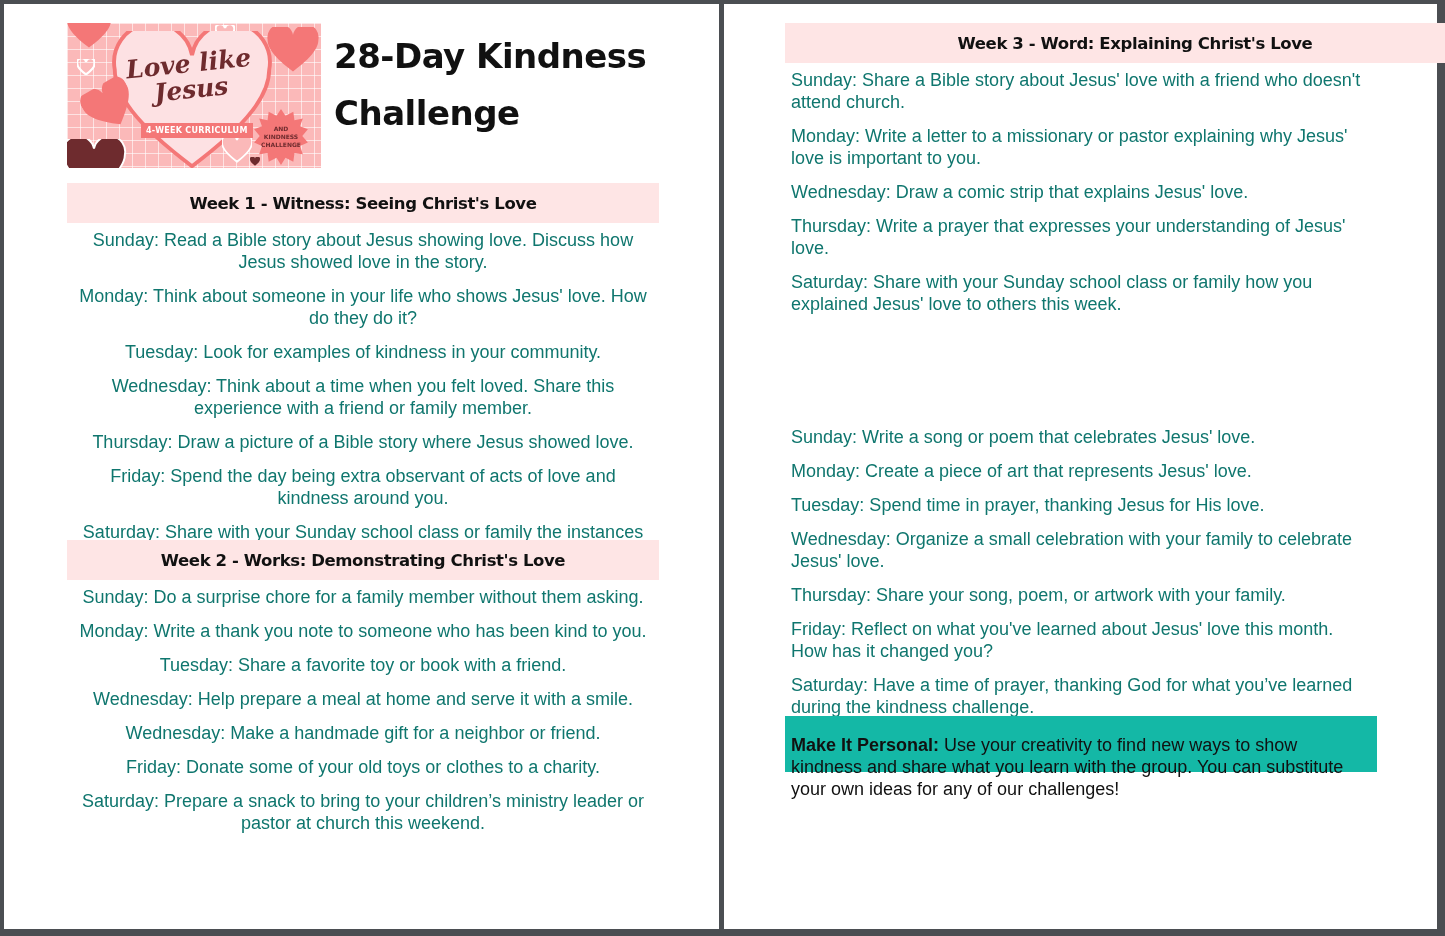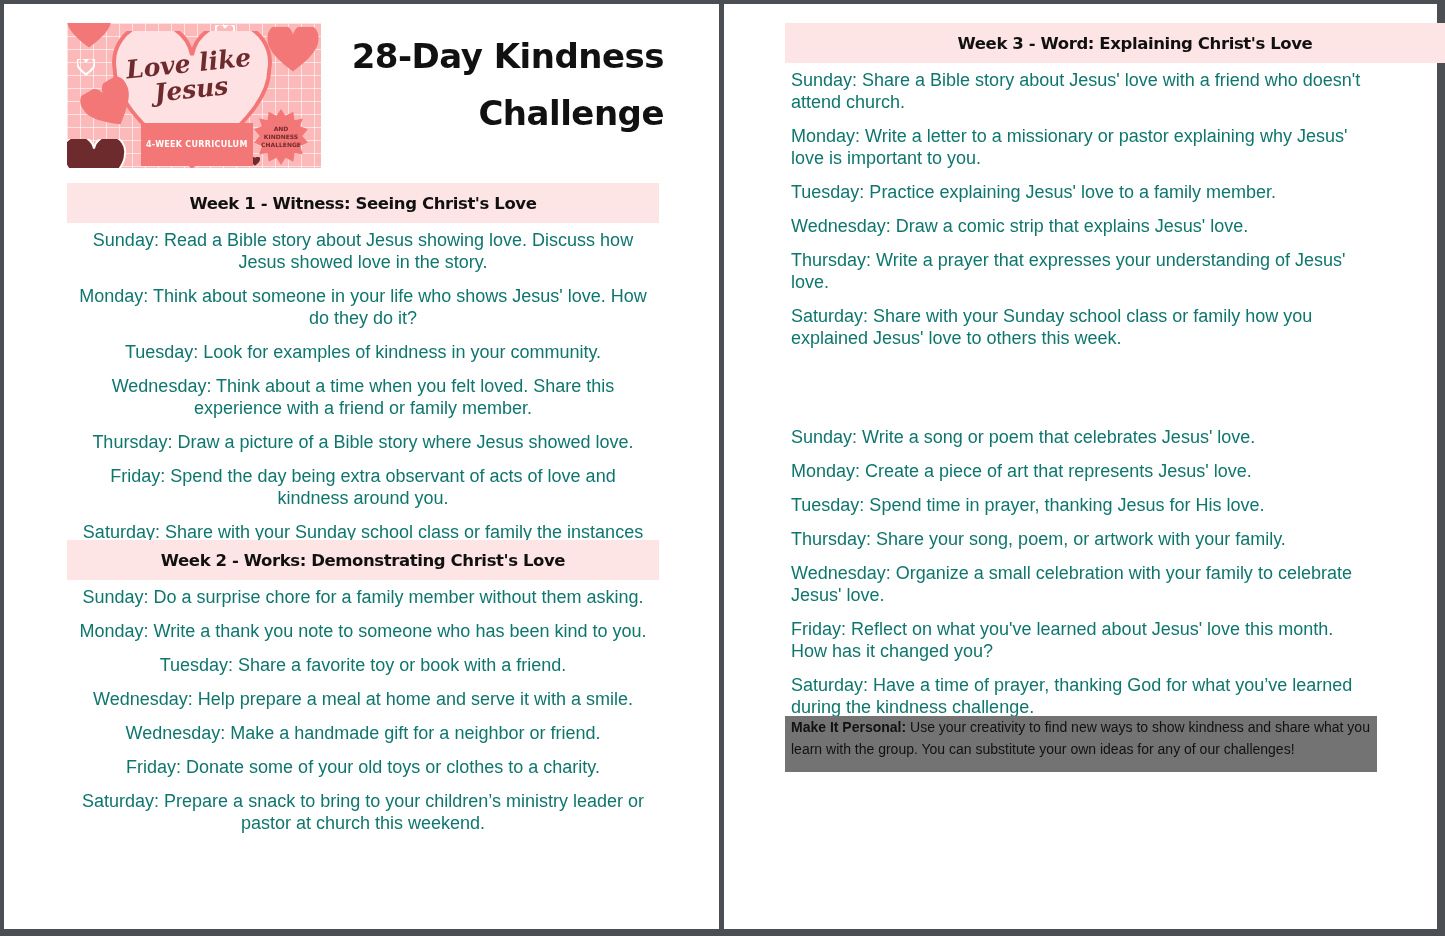--- a/index.html
+++ b/index.html
@@ -31,56 +31,56 @@
   .heart svg { display:block; }
   .banner-title {
     position:absolute; left:48px; top:28px; width:150px;
     font-family:"DejaVu Serif", serif; font-weight:bold; font-style:italic;
     color:#6e2b2e; font-size:25px; line-height:26px; text-align:center;
     transform:rotate(-6deg);
   }
   .banner-pill {
     position:absolute; left:74px; top:100px;
     background:#f47777; color:#fff; border-radius:0;
-    font-size:8px; font-weight:bold; padding:17px 5px; letter-spacing:0.3px;
+    font-size:8px; font-weight:bold; padding:3px 5px; letter-spacing:0.3px;
     font-family:"DejaVu Sans", sans-serif;
   }
   .banner-burst {
     position:absolute; left:186px; top:86px; width:56px; height:56px;
     background:#f47777;
     clip-path: polygon(50% 0%,58% 12%,72% 5%,74% 20%,89% 17%,84% 31%,98% 36%,88% 48%,98% 60%,84% 66%,89% 81%,74% 79%,72% 94%,58% 87%,50% 100%,42% 87%,28% 94%,26% 79%,11% 81%,16% 66%,2% 60%,12% 48%,2% 36%,16% 31%,11% 17%,26% 20%,28% 5%,42% 12%);
     display:flex; align-items:center; justify-content:center; text-align:center;
     color:#6e2b2e; font-size:6px; font-weight:bold; line-height:8px;
     font-family:"DejaVu Sans", sans-serif;
   }
 
   .doc-title {
     position:absolute; left:330px; top:24px; width:330px;
-    text-align:right; font-weight:bold; font-size:34px; line-height:57px;
+    text-align:left; font-weight:bold; font-size:34px; line-height:57px;
     font-family:"DejaVu Sans", sans-serif; letter-spacing:-0.5px;
   }
 
   .week-header {
     position:absolute; background:#fee5e5; height:40px;
     display:flex; align-items:center; justify-content:center;
     font-family:"DejaVu Sans", sans-serif; font-weight:bold; font-size:16.5px;
     letter-spacing:-0.4px;
   }
   .left-col { left:63px; width:592px;text-align:center; }
   .right-col { left:61px; width:700px; }
 
   .day-list { position:absolute; margin:0; padding:0; list-style:none; }
   .day-list li {
     font-size:18px; line-height:22px; padding:0 6px; margin-bottom:12px;
     font-family:"Liberation Sans", sans-serif; color:#0f766e;
   }
   .personal {
     position:absolute; left:61px; top:712px; width:592px; height:56px;
-    background:#737373; box-sizing:border-box; padding:0 6px;
-    font-size:14px; line-height:22px;
+    background:#14b8a6; box-sizing:border-box; padding:18px 6px;
+    font-size:18px; line-height:22px;
   }
   .personal b { font-weight:bold; }
 </style>
 </head>
 <body>
 
 <div class="page" id="page-left">
 
   <div class="banner">
     <span class="heart" style="left:-8px;top:-14px">
@@ -169,32 +169,31 @@
     <li>Saturday: Prepare a snack to bring to your children’s ministry leader or pastor at church this weekend.</li>
   </ul>
 </div>
 
 <div class="page" id="page-right">
 
   <div class="week-header right-col" style="top:19px">Week 3 - Word: Explaining Christ's Love</div>
   <ul class="day-list right-col" style="top:65px;width:592px">
     <li>Sunday: Share a Bible story about Jesus' love with a friend who doesn't attend church.</li>
     <li>Monday: Write a letter to a missionary or pastor explaining why Jesus' love is important to you.</li>
-    <li>Tuesday: Practice explaining Jesus' love to a family member.</li>
     <li>Wednesday: Draw a comic strip that explains Jesus' love.</li>
     <li>Thursday: Write a prayer that expresses your understanding of Jesus' love.</li>
     <li>Saturday: Share with your Sunday school class or family how you explained Jesus' love to others this week.</li>
   </ul>
 
   <ul class="day-list right-col" style="top:422px;width:592px">
     <li>Sunday: Write a song or poem that celebrates Jesus' love.</li>
     <li>Monday: Create a piece of art that represents Jesus' love.</li>
     <li>Tuesday: Spend time in prayer, thanking Jesus for His love.</li>
+    <li>Wednesday: Organize a small celebration with your family to celebrate Jesus' love.</li>
     <li>Thursday: Share your song, poem, or artwork with your family.</li>
-    <li>Wednesday: Organize a small celebration with your family to celebrate Jesus' love.</li>
     <li>Friday: Reflect on what you've learned about Jesus' love this month. How has it changed you?</li>
     <li>Saturday: Have a time of prayer, thanking God for what you’ve learned during the kindness challenge.</li>
   </ul>
 
   <div class="personal">
     <b>Make It Personal:</b><span> Use your creativity to find new ways to show kindness and share what you learn with the group. You can substitute your own ideas for any of our challenges!</span>
   </div>
 </div>
 
 </body></html>

